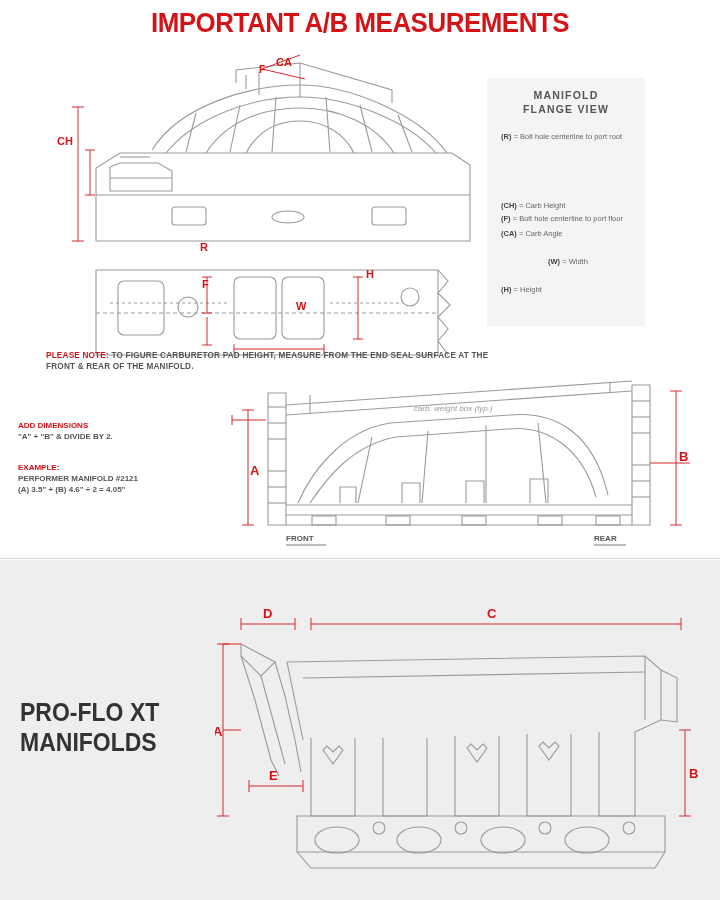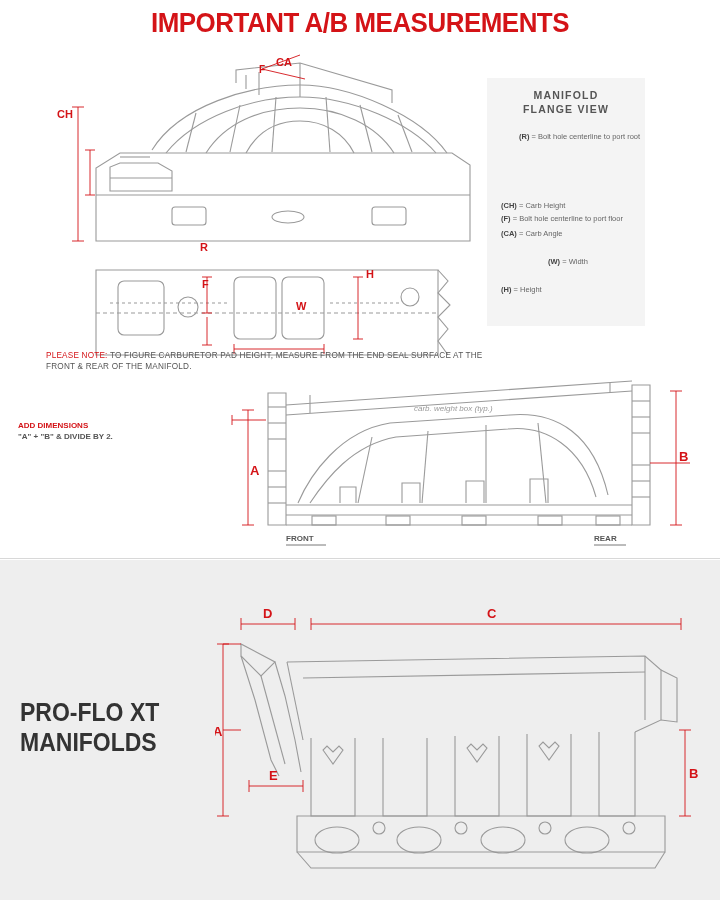--- a/index.html
+++ b/index.html
@@ -30,21 +30,21 @@
     position:absolute;left:0;top:10px;width:158px;text-align:center;
     font-size:10.5px;font-weight:bold;color:#555;letter-spacing:1.2px;line-height:14px;
   }
   .flangebox .frow{
     position:absolute;left:14px;font-size:7.5px;color:#666;line-height:10px;width:132px;
   }
   .flangebox .frow b{color:#444;}
 
   
   .notewrap{position:absolute;left:18px;top:350px;width:690px;}
-  .note{font-size:8.2px;line-height:11px;color:#555;font-weight:normal;letter-spacing:.2px;padding-left:28px;}
+  .note{font-size:8.2px;line-height:11px;color:#555;font-weight:bold;letter-spacing:.2px;padding-left:28px;}
   .note .red{color:#d41317;}
   .sidenote{position:absolute;font-size:8px;line-height:11px;color:#555;font-weight:bold;}
   .sidenote .red{color:#d41317;text-align:center;}
 
   
   .bottompanel{position:absolute;left:0;top:560px;width:720px;height:340px;background:#eeeeee;}
   .proflo{
     position:absolute;left:20px;top:697px;width:200px;
     font-weight:bold;font-size:25px;line-height:30px;color:#333;letter-spacing:0px;
     transform:scaleX(0.92);transform-origin:left center;
@@ -130,33 +130,33 @@
       <path d="M234 299 L234 309"></path>
         <path d="M324 299 L324 309"></path>
       <path d="M358 232 L358 294"></path>
       <path d="M353 232 L363 232"></path>
         <path d="M353 294 L363 294"></path>
     </g>
   </svg>
 
   <div class="lbl" style="left:276px;top:56px;">CA</div>
   <div class="lbl" style="left:259px;top:64px;font-size:10px;">F</div>
-  <div class="lbl" style="left:57px;top:108px;">CH</div>
+  <div class="lbl" style="left:57px;top:135px;">CH</div>
   <div class="lbl" style="left:200px;top:241px;">R</div>
   <div class="lbl" style="left:202px;top:278px;">F</div>
   <div class="lbl" style="left:296px;top:300px;">W</div>
   <div class="lbl" style="left:366px;top:268px;">H</div>
 
   <div class="flangebox">
     <div class="fhead">
       <span>MANIFOLD</span><br>
       <span>FLANGE VIEW</span>
     </div>
 
-    <div class="frow" style="top:54px;margin-left:18px;">
+    <div class="frow" style="top:54px;">
       <b>(R)</b>
       <span>= Bolt hole centerline to port root</span>
     </div>
     <div class="frow" style="top:88px;margin-top:48px;">
       <b>(F)</b>
       <span>= Bolt hole centerline to port floor</span>
     </div>
     <div class="frow" style="top:123px;">
       <b>(CH)</b>
       <span>= Carb Height</span>
@@ -179,20 +179,25 @@
     <div class="note">
       <span class="red">PLEASE NOTE:</span>
       <span>TO FIGURE CARBURETOR PAD HEIGHT, MEASURE FROM THE END SEAL SURFACE AT THE</span>
     </div>
     <div class="note">FRONT &amp; REAR OF THE MANIFOLD.</div>
   </div>
 
   <div class="sidenote" style="left:18px;top:420px;width:150px;">
     <span class="red">ADD DIMENSIONS</span><br>
     <span>"A" + "B" &amp; DIVIDE BY 2.</span>
+  </div>
+  <div class="sidenote" style="left:18px;top:462px;width:170px;">
+    <span class="red">EXAMPLE:</span><br>
+    <span>PERFORMER MANIFOLD #2121</span><br>
+    <span>(A) 3.5" + (B) 4.6" ÷ 2 = 4.05"</span>
   </div>
 
   <svg width="520" height="190" style="position:absolute;left:190px;top:375px;">
     <g fill="none" stroke="#9a9a9a" stroke-width="1.1">
 
       <path d="M78 18 L78 150 L96 150 L96 18 Z"></path>
       <path d="M78 32 L96 32"></path>
         <path d="M78 48 L96 48"></path>
         <path d="M78 64 L96 64"></path>
       <path d="M78 96 L96 96"></path>

